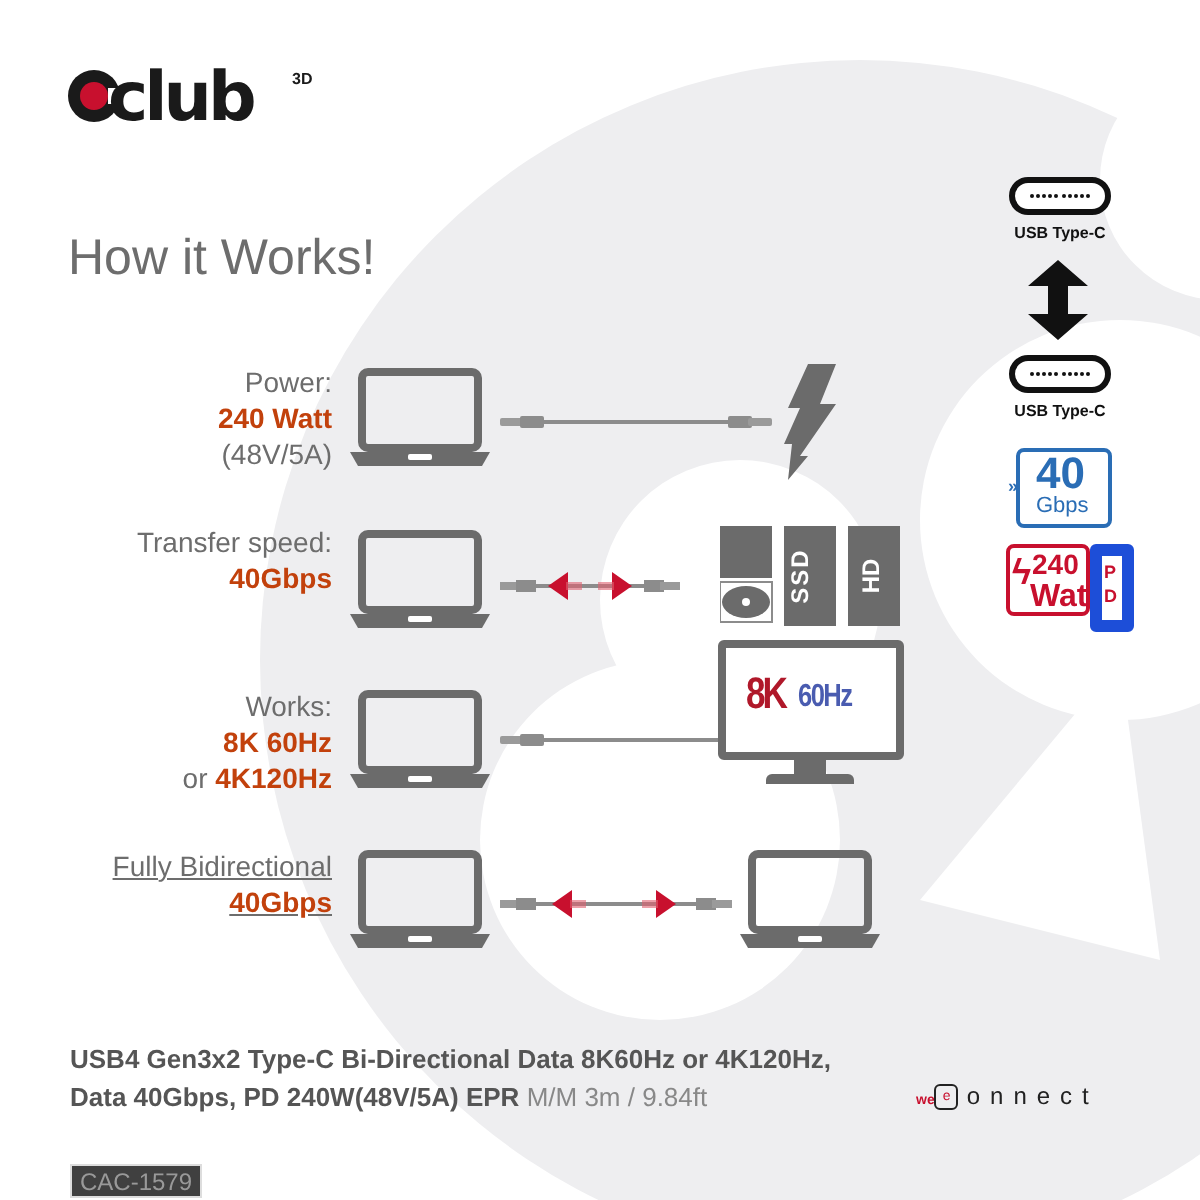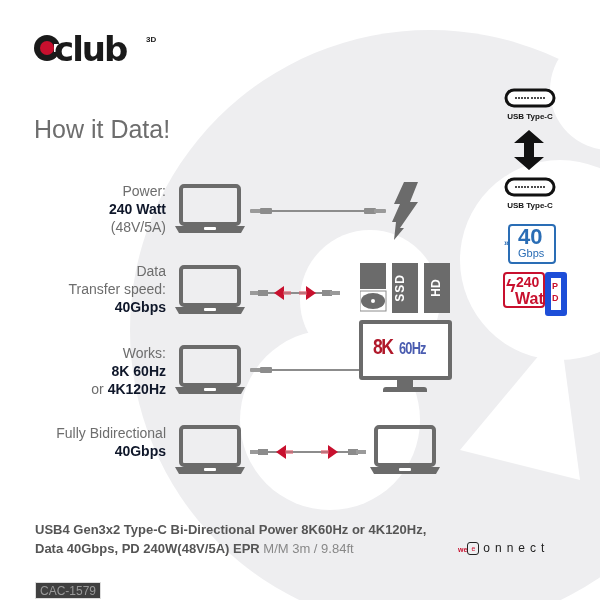--- a/index.html
+++ b/index.html
@@ -6,21 +6,21 @@
   body{width:600px;height:600px;position:relative;overflow:hidden;background:#ffffff;font-family:"Liberation Sans",sans-serif;}
   .bg{position:absolute;left:0;top:0;width:600px;height:600px;}
   .logo{position:absolute;left:34px;top:33px;height:32px;}
   .logo-text{font-family:"DejaVu Sans",sans-serif;font-weight:bold;font-size:34px;color:#1a1a1a;letter-spacing:-2px;line-height:32px;position:absolute;left:20px;top:0;}
   .logo-c{position:absolute;left:0;top:2px;width:26px;height:26px;border-radius:50%;background:#1a1a1a;}
   .logo-c .inner{position:absolute;left:6px;top:6px;width:14px;height:14px;border-radius:50%;background:#c8102e;}
   .logo-c .gap{position:absolute;right:-2px;top:9px;width:8px;height:8px;background:#fff;}
   .logo-sup{position:absolute;left:112px;top:2px;font-size:8px;font-weight:bold;color:#1a1a1a;}
   .title{position:absolute;left:34px;top:115px;font-size:25px;color:#6d6d6d;font-weight:normal;}
   .feat{position:absolute;right:434px;text-align:right;font-size:14px;color:#6d6d6d;line-height:18px;}
-  .red{color:#0f172a;font-weight:bold;}
+  .red{color:#c2410c;font-weight:bold;}
   .laptop{position:absolute;width:70px;height:50px;}
   .cable{position:absolute;height:10px;}
   .side-icon{position:absolute;}
   .usbc-label{position:absolute;font-size:8px;font-weight:bold;color:#111;text-align:center;width:80px;}
   .bottom-text{position:absolute;left:35px;top:520px;font-size:13px;color:#555;line-height:19px;font-weight:bold;}
   .bottom-text .light{font-weight:normal;color:#888;}
   .sku{position:absolute;left:35px;top:582px;font-size:12px;color:#999;border:1px solid #ddd;padding:1px 4px 0 4px;background:#404040;}
   .connect{position:absolute;left:458px;top:541px;font-size:12px;letter-spacing:5px;color:#222;}
   .connect .w{color:#c8102e;font-size:7px;letter-spacing:0;font-weight:bold;}
   .connect .c{display:inline-block;width:10px;height:11px;border:1.5px solid #222;border-radius:3px;font-size:7px;color:#c8102e;text-align:center;line-height:11px;letter-spacing:0;vertical-align:middle;margin-right:4px;}
@@ -39,41 +39,40 @@
 
 <div class="logo">
   <div class="logo-c">
       <div class="inner"></div>
       <div class="gap"></div>
     </div>
   <span class="logo-text">club</span>
   <span class="logo-sup">3D</span>
 </div>
 
-<div class="title">How it Data!</div>
+<div class="title">How it Works!</div>
 
 <div class="feat" style="top:182px;">
   <div>Power:</div>
   <div class="red">240 Watt</div>
   <div>(48V/5A)</div>
 </div>
 
 <div class="feat" style="top:262px;">
-  <div>Data</div>
   <div>Transfer speed:</div>
   <div class="red">40Gbps</div>
 </div>
 
 <div class="feat" style="top:344px;">
   <div>Works:</div>
   <div class="red">8K 60Hz</div>
   <div><span>or </span><span class="red">4K120Hz</span></div>
 </div>
 
-<div class="feat" style="top:424px;">
+<div class="feat" style="top:424px;text-decoration:underline;">
   <div>Fully Bidirectional</div>
   <div class="red">40Gbps</div>
 </div>
 
 <svg class="laptop" style="left:175px;top:184px;" viewBox="0 0 70 50">
   <rect x="6" y="2" width="58" height="38" rx="3" fill="none" stroke="#6b6b6b" stroke-width="4"></rect>
   <path d="M0 42 H70 L66 49 H4 Z" fill="#6b6b6b"></path>
     <rect x="29" y="43" width="12" height="3" rx="1" fill="#fff"></rect>
 </svg>
 <svg class="laptop" style="left:175px;top:265px;" viewBox="0 0 70 50">
@@ -207,21 +206,21 @@
 <div class="side-icon" style="left:503px;top:272px;width:38px;height:32px;border:2px solid #c8102e;border-radius:4px;background:#fff;">
   <span style="position:absolute;left:1px;top:2px;color:#c8102e;font-size:18px;font-weight:bold;">ϟ</span>
   <span style="position:absolute;left:11px;top:0;color:#c8102e;font-size:14px;font-weight:bold;">240</span>
   <span style="position:absolute;left:10px;top:16px;color:#c8102e;font-size:16px;font-weight:bold;">Watt</span>
 </div>
 <div class="side-icon" style="left:545px;top:272px;width:10px;height:32px;border:6px solid #1d4ed8;border-radius:3px;background:#fff;">
   <span style="position:absolute;left:1px;top:2px;color:#c8102e;font-size:9px;font-weight:bold;line-height:12px;width:8px;word-break:break-all;">PD</span>
 </div>
 
 <div class="bottom-text">
-  <div>USB4 Gen3x2 Type-C Bi-Directional Power 8K60Hz or 4K120Hz,</div>
+  <div>USB4 Gen3x2 Type-C Bi-Directional Data 8K60Hz or 4K120Hz,</div>
   <div><span>Data 40Gbps, PD 240W(48V/5A) EPR</span><span class="light"> M/M 3m / 9.84ft</span></div>
 </div>
 
 <div class="sku">CAC-1579</div>
 
 <div class="connect">
   <span class="w">we</span><span class="c">e</span><span>onnect</span>
 </div>
 
 </body></html>

